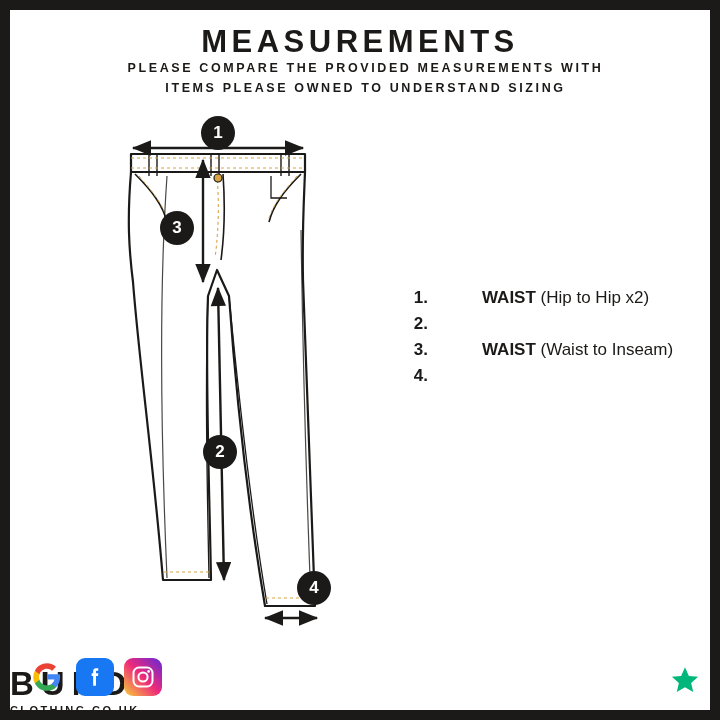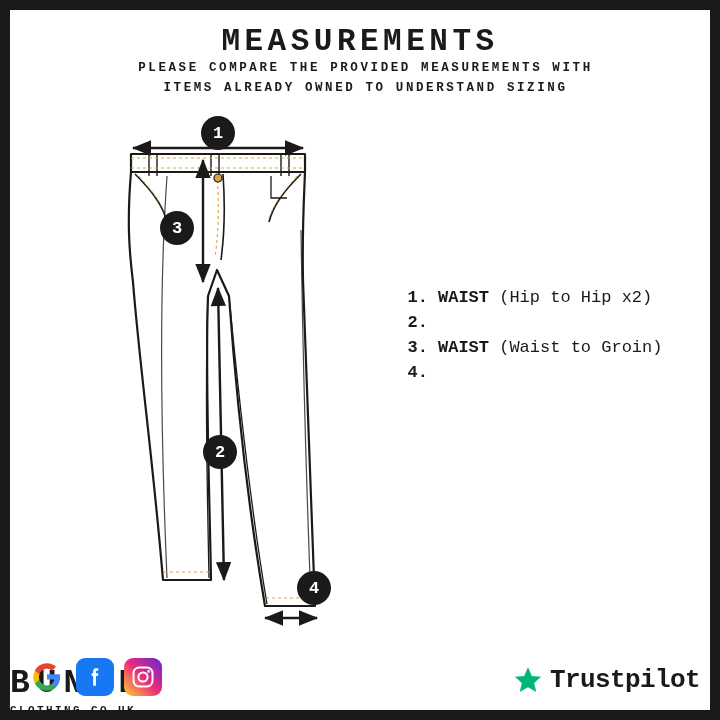--- a/index.html
+++ b/index.html
@@ -9,21 +9,20 @@
   }
   body {
     font-family: "Liberation Sans", sans-serif;
   }
   .page {
     position: relative;
     width: 720px;
     height: 720px;
     background: #22c55e;
     overflow: hidden;
-    font-family: Liberation Mono, monospace;
   }
   
   .frame-top, .frame-bottom, .frame-left, .frame-right {
     position: absolute;
     background: #1c1a18;
   }
   .frame-top    { left: 0;  top: 0;    width: 720px; height: 10px; }
   .frame-bottom { left: 0;  bottom: 0; width: 720px; height: 10px; }
   .frame-left   { left: 0;  top: 0;    width: 10px;  height: 720px; }
   .frame-right  { right: 0; top: 0;    width: 10px;  height: 720px; }
@@ -81,20 +80,21 @@
     font-weight: bold;
     color: #1c1a18;
     margin-right: 10px;
   }
   .legend-text {
     font-size: 17px;
     color: #1c1a18;
   }
   .legend-text b {
     font-weight: bold;
+    margin-left: 44px;
   }
 
   
   .diagram {
     position: absolute;
     left: 95px;
     top: 100px;
     width: 300px;
     height: 520px;
   }
@@ -176,21 +176,21 @@
   <div class="frame-top"></div>
   <div class="frame-bottom"></div>
   <div class="frame-left"></div>
   <div class="frame-right"></div>
 
   <div class="inner">
 
     <div class="title">MEASUREMENTS</div>
     <div class="subtitle">
       <div>PLEASE COMPARE THE PROVIDED MEASUREMENTS WITH</div>
-      <div>ITEMS ALREADY OWNED TO UNDERSTAND SIZING</div>
+      <div>ITEMS PLEASE OWNED TO UNDERSTAND SIZING</div>
     </div>
 
     <div class="diagram">
       <svg width="300" height="520" viewBox="0 0 300 520" xmlns="http://www.w3.org/2000/svg">
 
         <g fill="#ffffff" stroke="#1c1a18" stroke-width="2.2" stroke-linejoin="round">
 
           <path d="M26 44 L26 62 L200 62 L200 44 Z"></path>
 
           <path d="M26 62
@@ -269,21 +269,21 @@
           <span>(Hip to Hip x2)</span>
         </div>
       </div>
       <div class="legend-row">
         <div class="legend-num">2.</div>
       </div>
       <div class="legend-row">
         <div class="legend-num">3.</div>
         <div class="legend-text">
           <b>WAIST</b>
-          <span>(Waist to Groin)</span>
+          <span>(Waist to Inseam)</span>
         </div>
       </div>
       <div class="legend-row">
         <div class="legend-num">4.</div>
       </div>
     </div>
 
     <div class="brand">
       <div class="brand-name">BUNDL</div>
       <div class="brand-url">CLOTHING.CO.UK</div>
@@ -309,17 +309,16 @@
           <circle cx="12" cy="12" r="4.6" fill="none" stroke="#ffffff" stroke-width="2"></circle>
           <circle cx="17.6" cy="6.4" r="1.3" fill="#ffffff"></circle>
         </svg>
       </div>
     </div>
 
     <div class="trustpilot">
       <svg width="30" height="30" viewBox="0 0 24 24" xmlns="http://www.w3.org/2000/svg">
         <path fill="#00b67a" d="M12 1.8l3.1 6.9 7.4.7-5.6 4.9 1.7 7.3-6.6-3.9-6.6 3.9 1.7-7.3L1.5 9.4l7.4-.7z"></path>
       </svg>
-      <span class="tp-label">Trustpilot</span>
     </div>
 
   </div>
 </div>
 
 </body></html>

